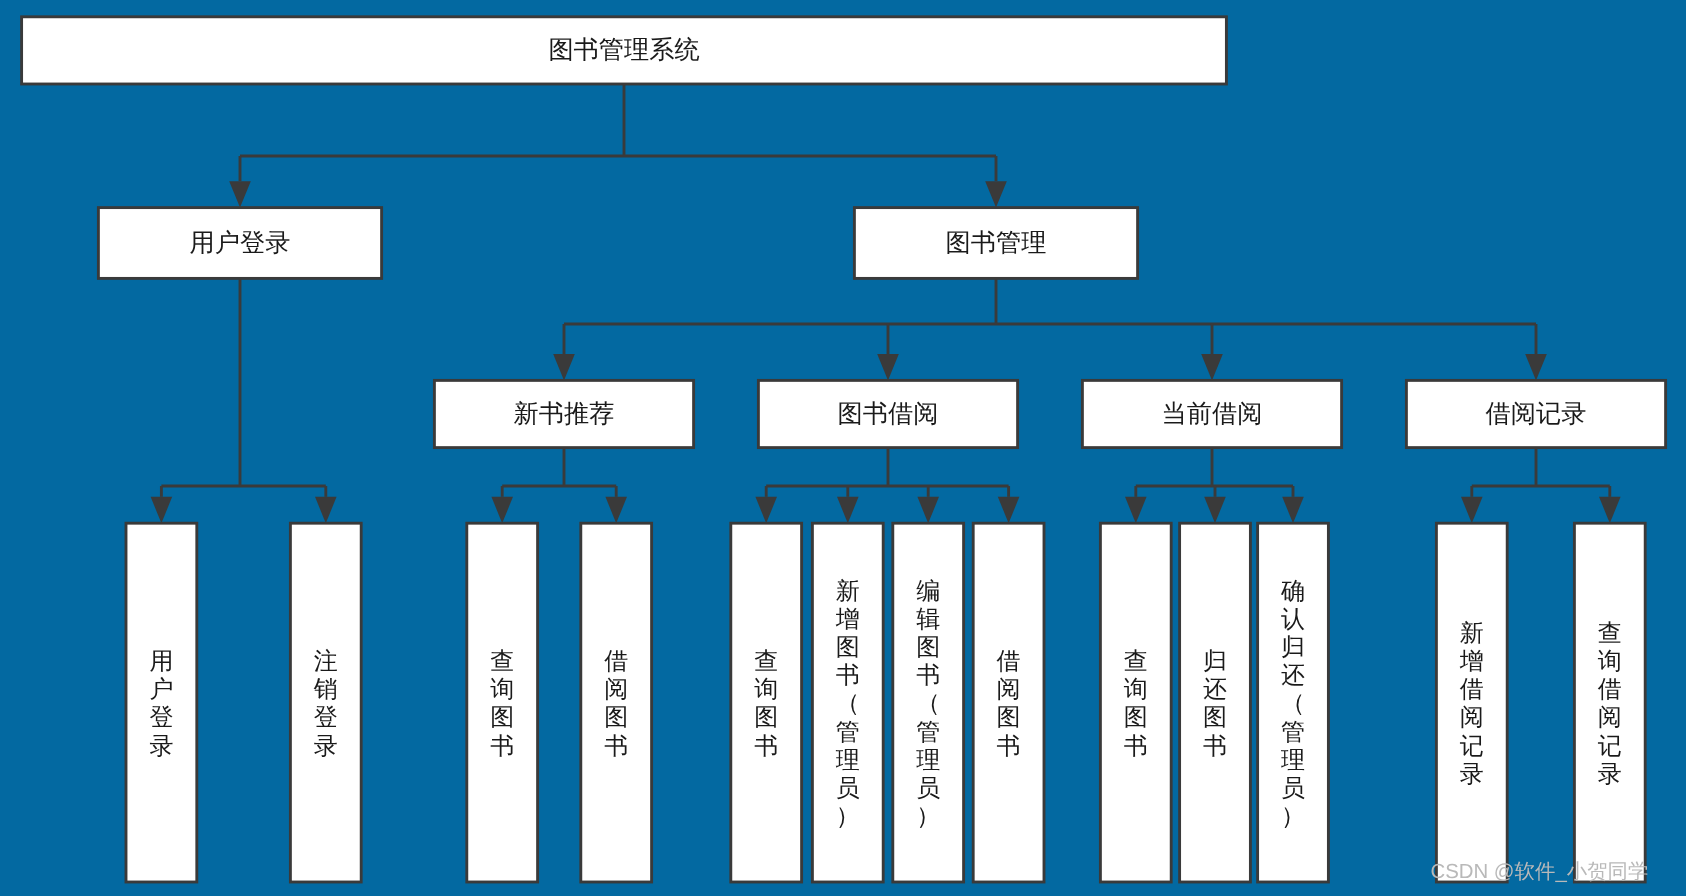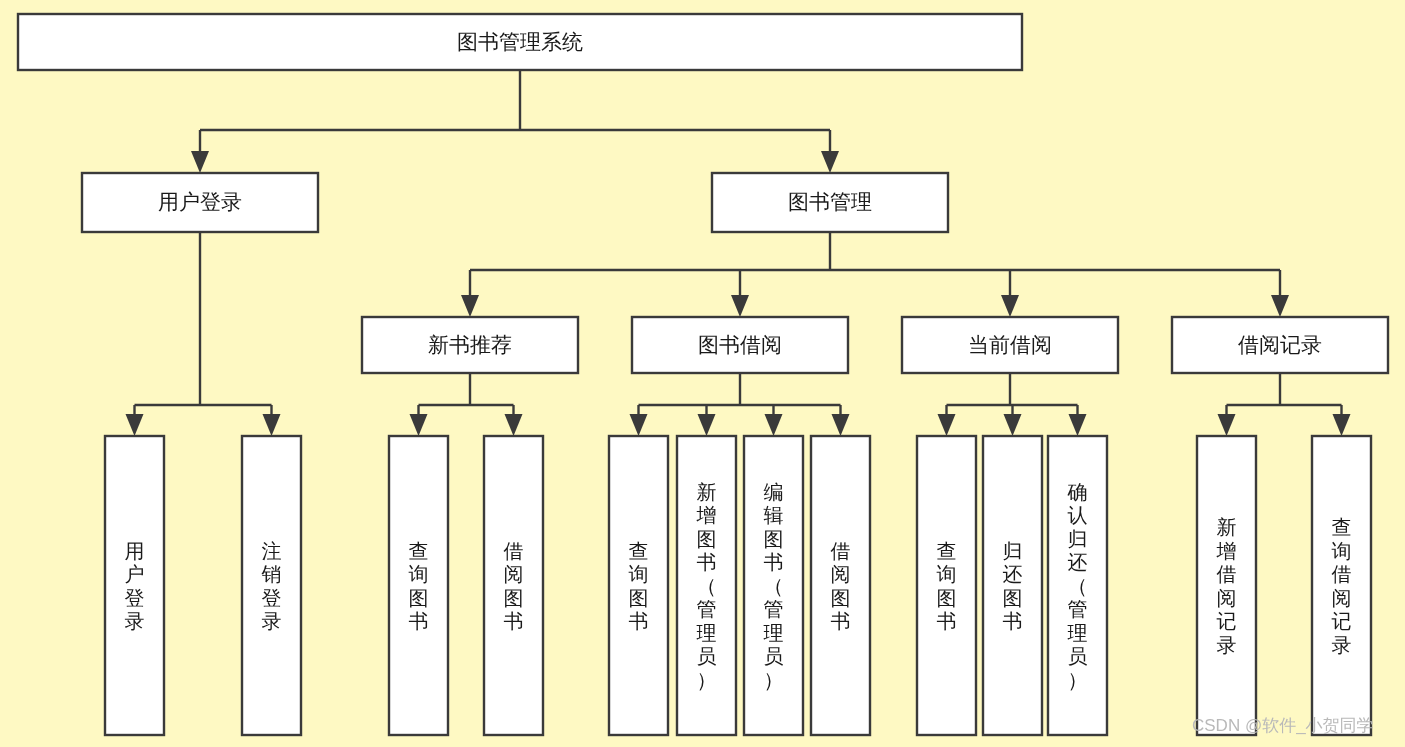--- a/index.html
+++ b/index.html
@@ -7,21 +7,21 @@
     padding: 0;
     background: #ffffff;
   }
   body {
     font-family: "Liberation Sans", "DejaVu Sans", sans-serif;
   }
   #diagram-root {
     position: relative;
     width: 1405px;
     height: 747px;
-    background: #fef9c3;
+    background: #0369a1;
     overflow: hidden;
   }
   svg.diagram-canvas {
     position: absolute;
     left: 0;
     top: 0;
     width: 1405px;
     height: 747px;
   }
   .node-box {

